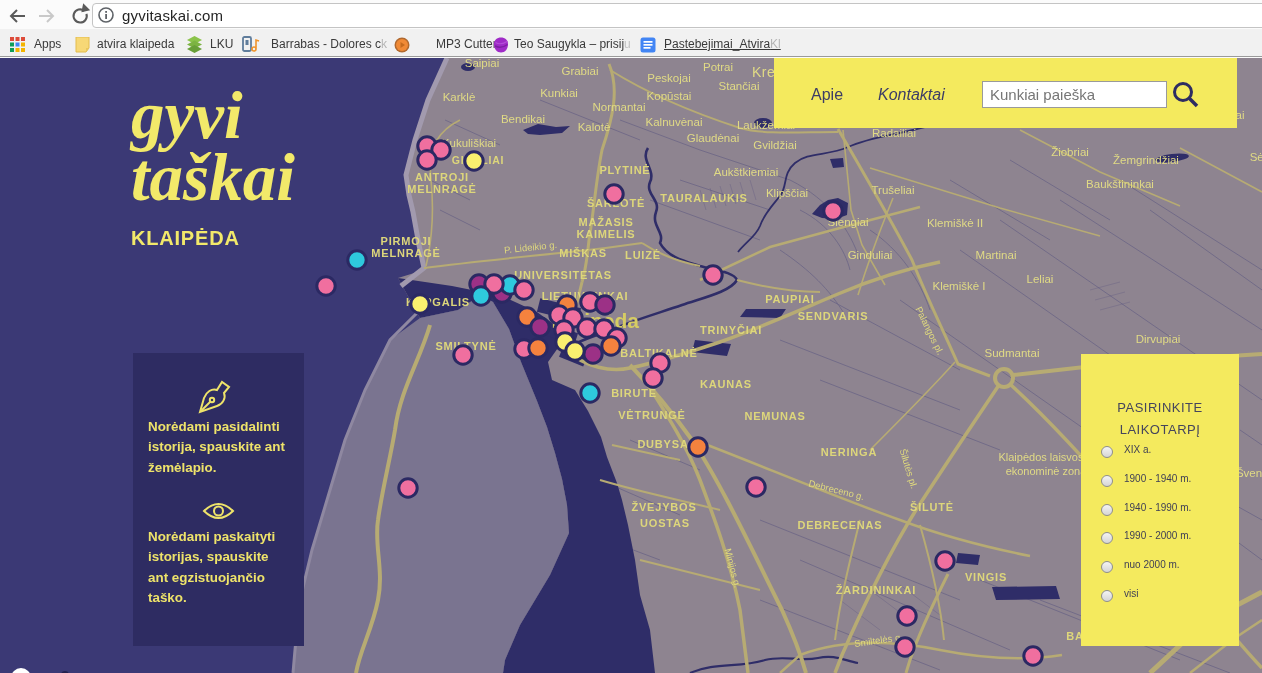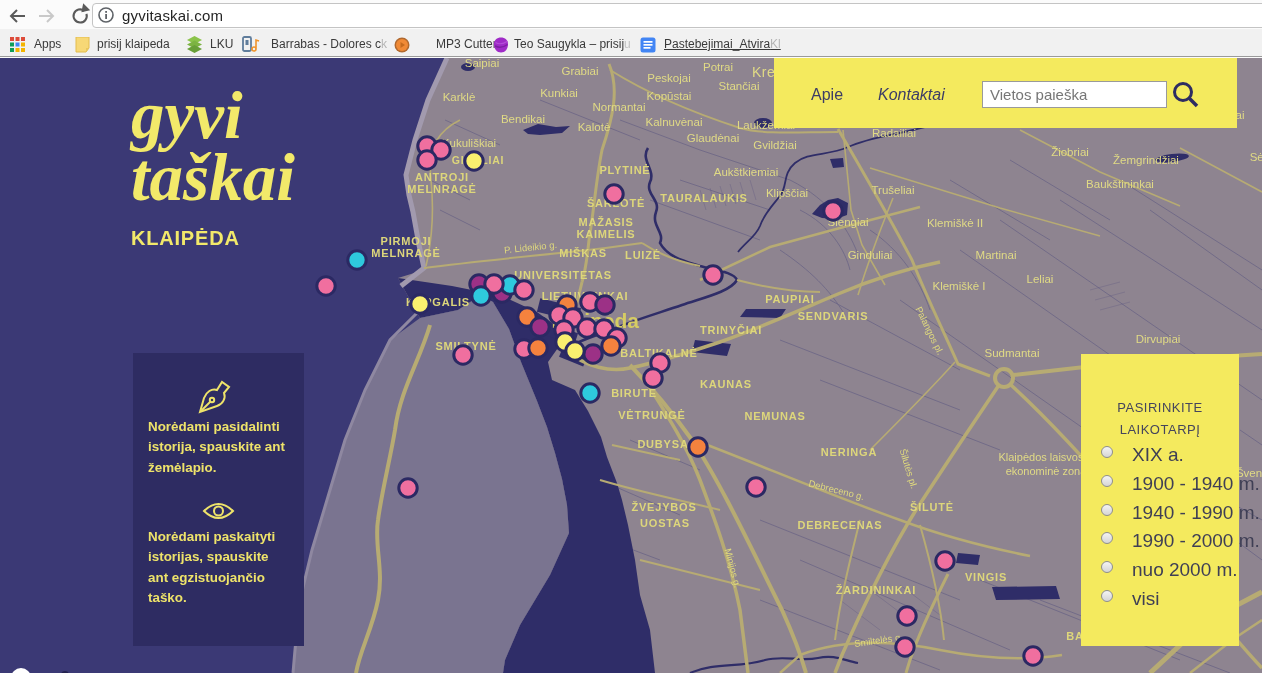--- a/index.html
+++ b/index.html
@@ -18,21 +18,21 @@
 #search { position:absolute; left:982px; top:23px; width:185px; height:27px; background:#fff; border:1px solid #9a9a9a; font-size:15px; color:#767676; padding-left:7px; line-height:25px;}
 #logo { position:absolute; left:131px; top:26px; color:#f2e96a; }
 #logo .l1 { font-family:"Liberation Serif", serif; font-style:italic; font-weight:bold; font-size:67px; line-height:62px; }
 #logo .l2 { font-size:20px; font-weight:bold; letter-spacing:0.8px; margin-top:19px; }
 #lpanel { position:absolute; left:133px; top:295px; width:171px; height:293px; background:#2e2c62; color:#eee36a; }
 #lpanel .txt { font-size:13.4px; font-weight:bold; line-height:20.3px; width:142px;}
 #rpanel { position:absolute; left:1081px; top:296px; width:158px; height:292px; background:#f4ea5e; color:#45455c; }
 #rpanel .title { text-align:center; font-size:13px; margin-top:43px; line-height:22px; letter-spacing:0.5px; color:#45455c;}
 .row { position:absolute; left:20px; height:20px; }
 .radio { position:absolute; left:0; top:2px; width:12px; height:12px; border-radius:50%; border:1px solid #8e8e8e; background:linear-gradient(#f4f4f4,#d5d5d5); }
-.rlab { position:absolute; left:23px; top:0; font-size:19px; color:#3f3f55; white-space:nowrap;margin-left:8px; }
+.rlab { position:absolute; left:23px; top:0; font-size:10px; color:#3f3f55; white-space:nowrap; }
 </style>
 </head>
 <body>
 <div id="chrome">
   <div id="toolbar">
     <svg width="1262" height="29" style="position:absolute;left:0;top:0">
       <g stroke="#5a5a5a" stroke-width="2" fill="none">
         <line x1="11" y1="16" x2="25" y2="16"></line>
           <polyline points="17,10 11,16 17,22"></polyline>
       </g>
@@ -63,21 +63,21 @@
       <rect x="0" y="11" width="4" height="4" fill="#0f9d58"></rect>
         <rect x="5.5" y="11" width="4" height="4" fill="#f4b400"></rect>
         <rect x="11" y="11" width="4" height="4" fill="#f4b400"></rect>
     </g>
   </svg>
   <div class="bk" style="left:34px;">Apps</div>
   <svg width="16" height="16" style="position:absolute;left:75px;top:37px">
     <path d="M1 0 h13 v11 l-3 4 h-10 z" fill="#f7d876" stroke="#e3bc4f" stroke-width="1"></path>
     <path d="M14 11 l-3 4 v-4 z" fill="#e9c75d"></path>
   </svg>
-  <div class="bk" style="left:97px;">prisij klaipeda</div>
+  <div class="bk" style="left:97px;">atvira klaipeda</div>
   <svg width="17" height="17" style="position:absolute;left:186px;top:36px">
     <polygon points="8.5,0 16,4 8.5,8 1,4" fill="#8bc34a"></polygon>
     <polygon points="8.5,4.5 16,8.5 8.5,12.5 1,8.5" fill="#7cb342"></polygon>
     <polygon points="8.5,9 16,13 8.5,17 1,13" fill="#689f38"></polygon>
   </svg>
   <div class="bk" style="left:210px;">LKU</div>
   <svg width="18" height="17" style="position:absolute;left:242px;top:36px">
     <rect x="1" y="1" width="8" height="14" rx="1.5" fill="none" stroke="#5f7c9b" stroke-width="1.8"></rect>
     <rect x="3.5" y="4" width="3" height="5" fill="#5f7c9b"></rect>
     <path d="M10 13 a2 2 0 1 0 4 0 a2 2 0 1 0 -4 0 M14 13 V4 l3 1" fill="none" stroke="#f0932a" stroke-width="1.6"></path>
@@ -315,21 +315,21 @@
       <circle cx="756" cy="487" r="9.2" fill="#f06f9f"></circle>
       <circle cx="945" cy="561" r="9.2" fill="#f06f9f"></circle>
       <circle cx="907" cy="616" r="9.2" fill="#f06f9f"></circle>
       <circle cx="905" cy="647" r="9.2" fill="#f06f9f"></circle>
       <circle cx="1033" cy="656" r="9.2" fill="#f06f9f"></circle>
     </g>
   </svg>
   <div id="header"></div>
   <div id="apie">Apie</div>
   <div id="kontaktai">Kontaktai</div>
-  <div id="search">Vietos paieška</div>
+  <div id="search">Kunkiai paieška</div>
   <svg width="34" height="34" style="position:absolute;left:1171px;top:22px">
     <circle cx="12" cy="12" r="8.5" fill="none" stroke="#2e2c62" stroke-width="3"></circle>
     <line x1="18.5" y1="18.5" x2="26" y2="26" stroke="#2e2c62" stroke-width="3.5"></line>
   </svg>
   <div id="logo">
     <div class="l1">gyvi<br>taškai</div>
     <div class="l2">KLAIPĖDA</div>
   </div>
   <div id="lpanel">
     <svg width="42" height="38" style="position:absolute;left:64px;top:24px">

